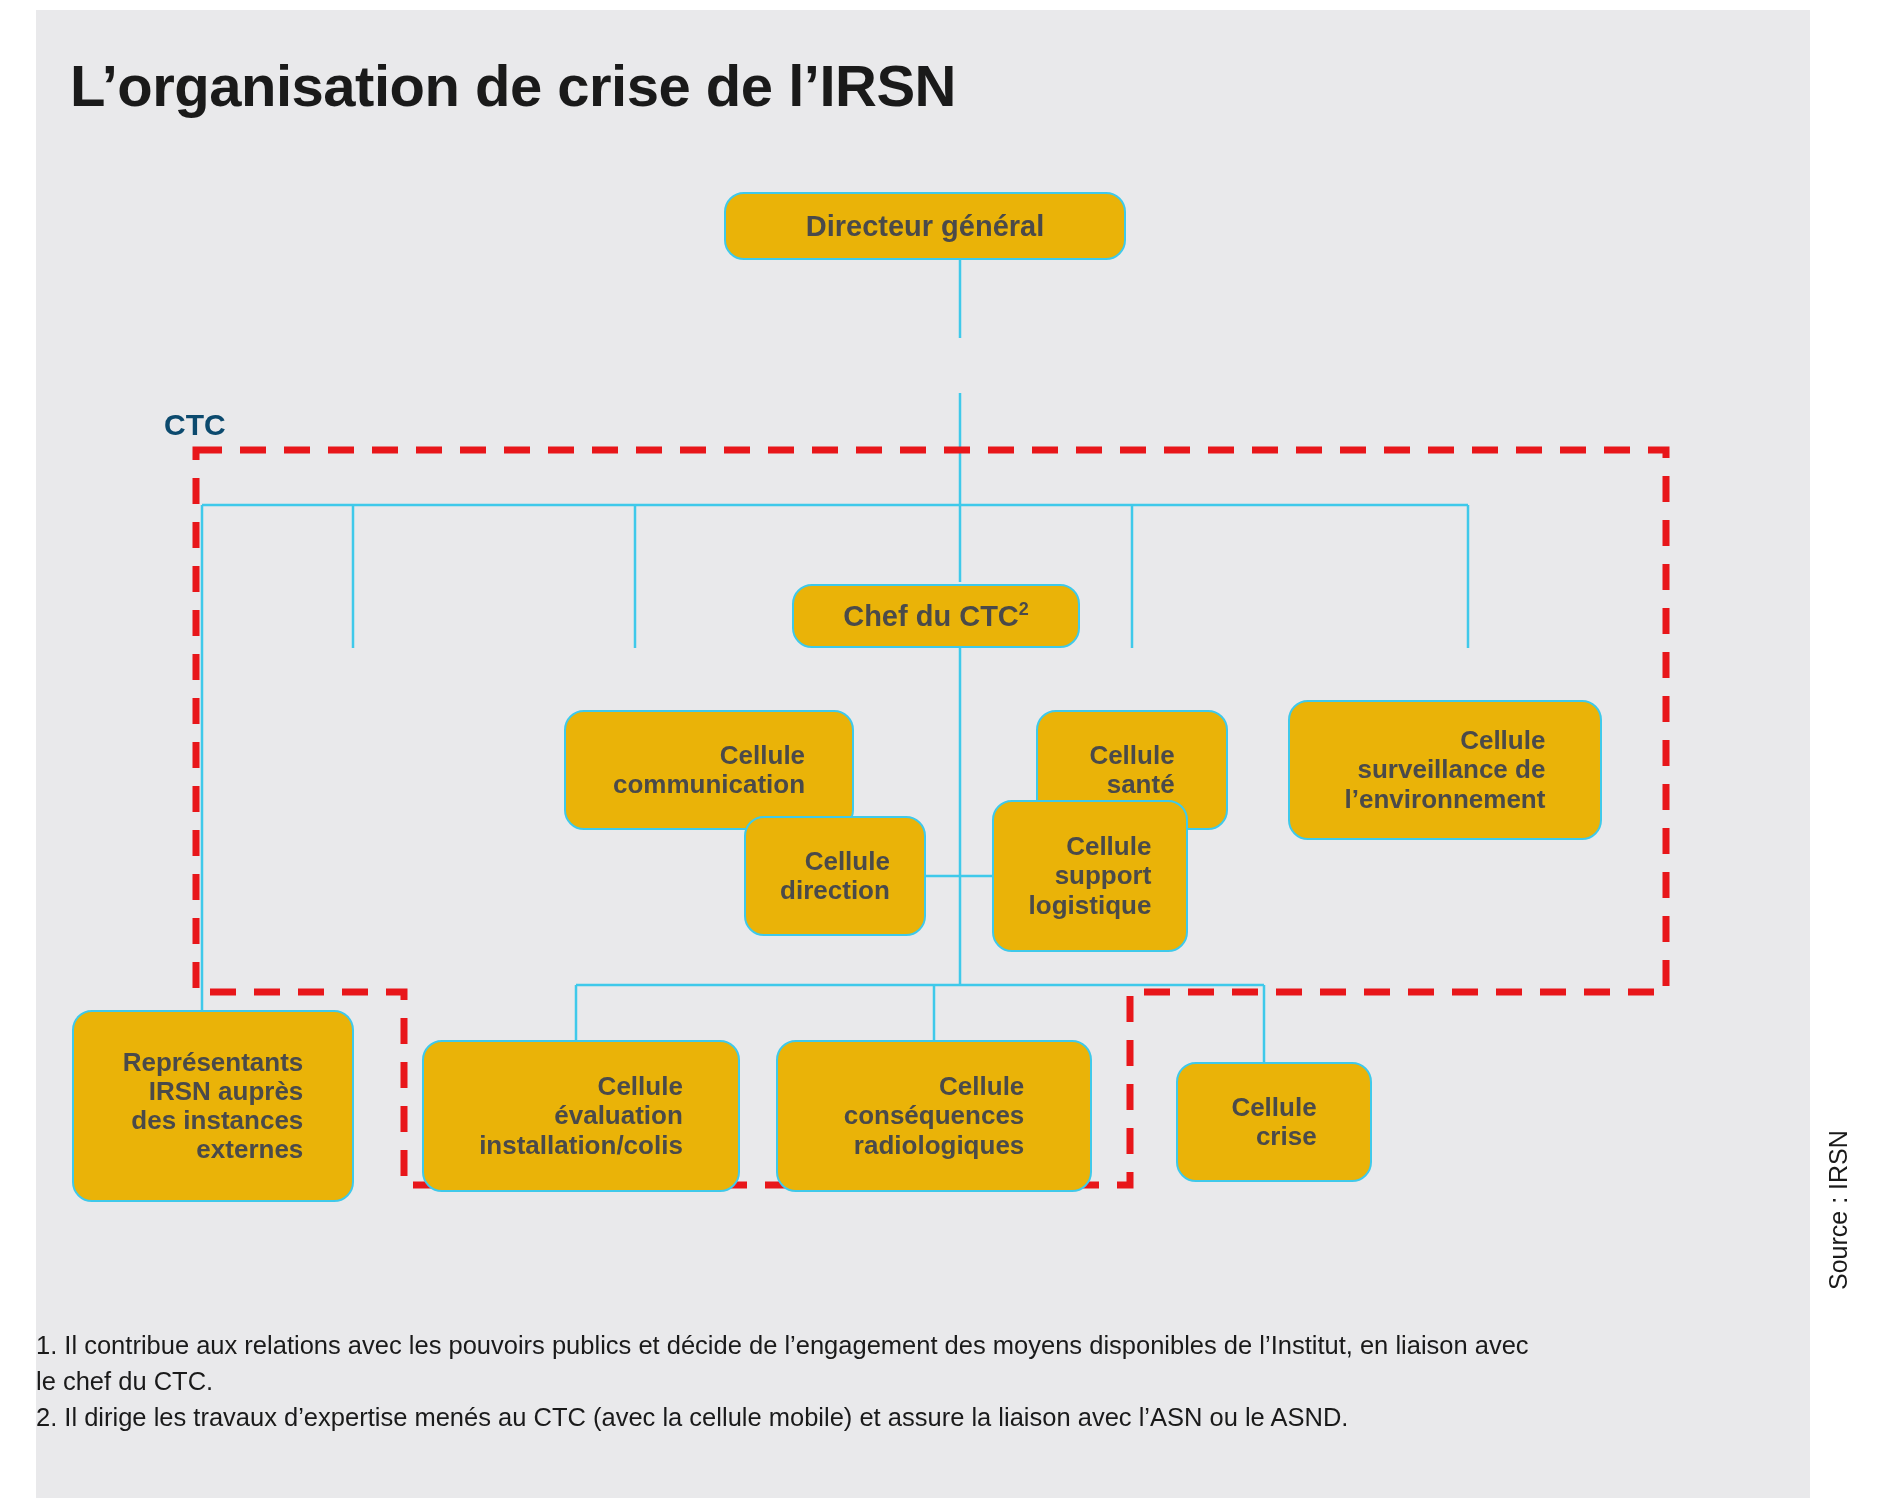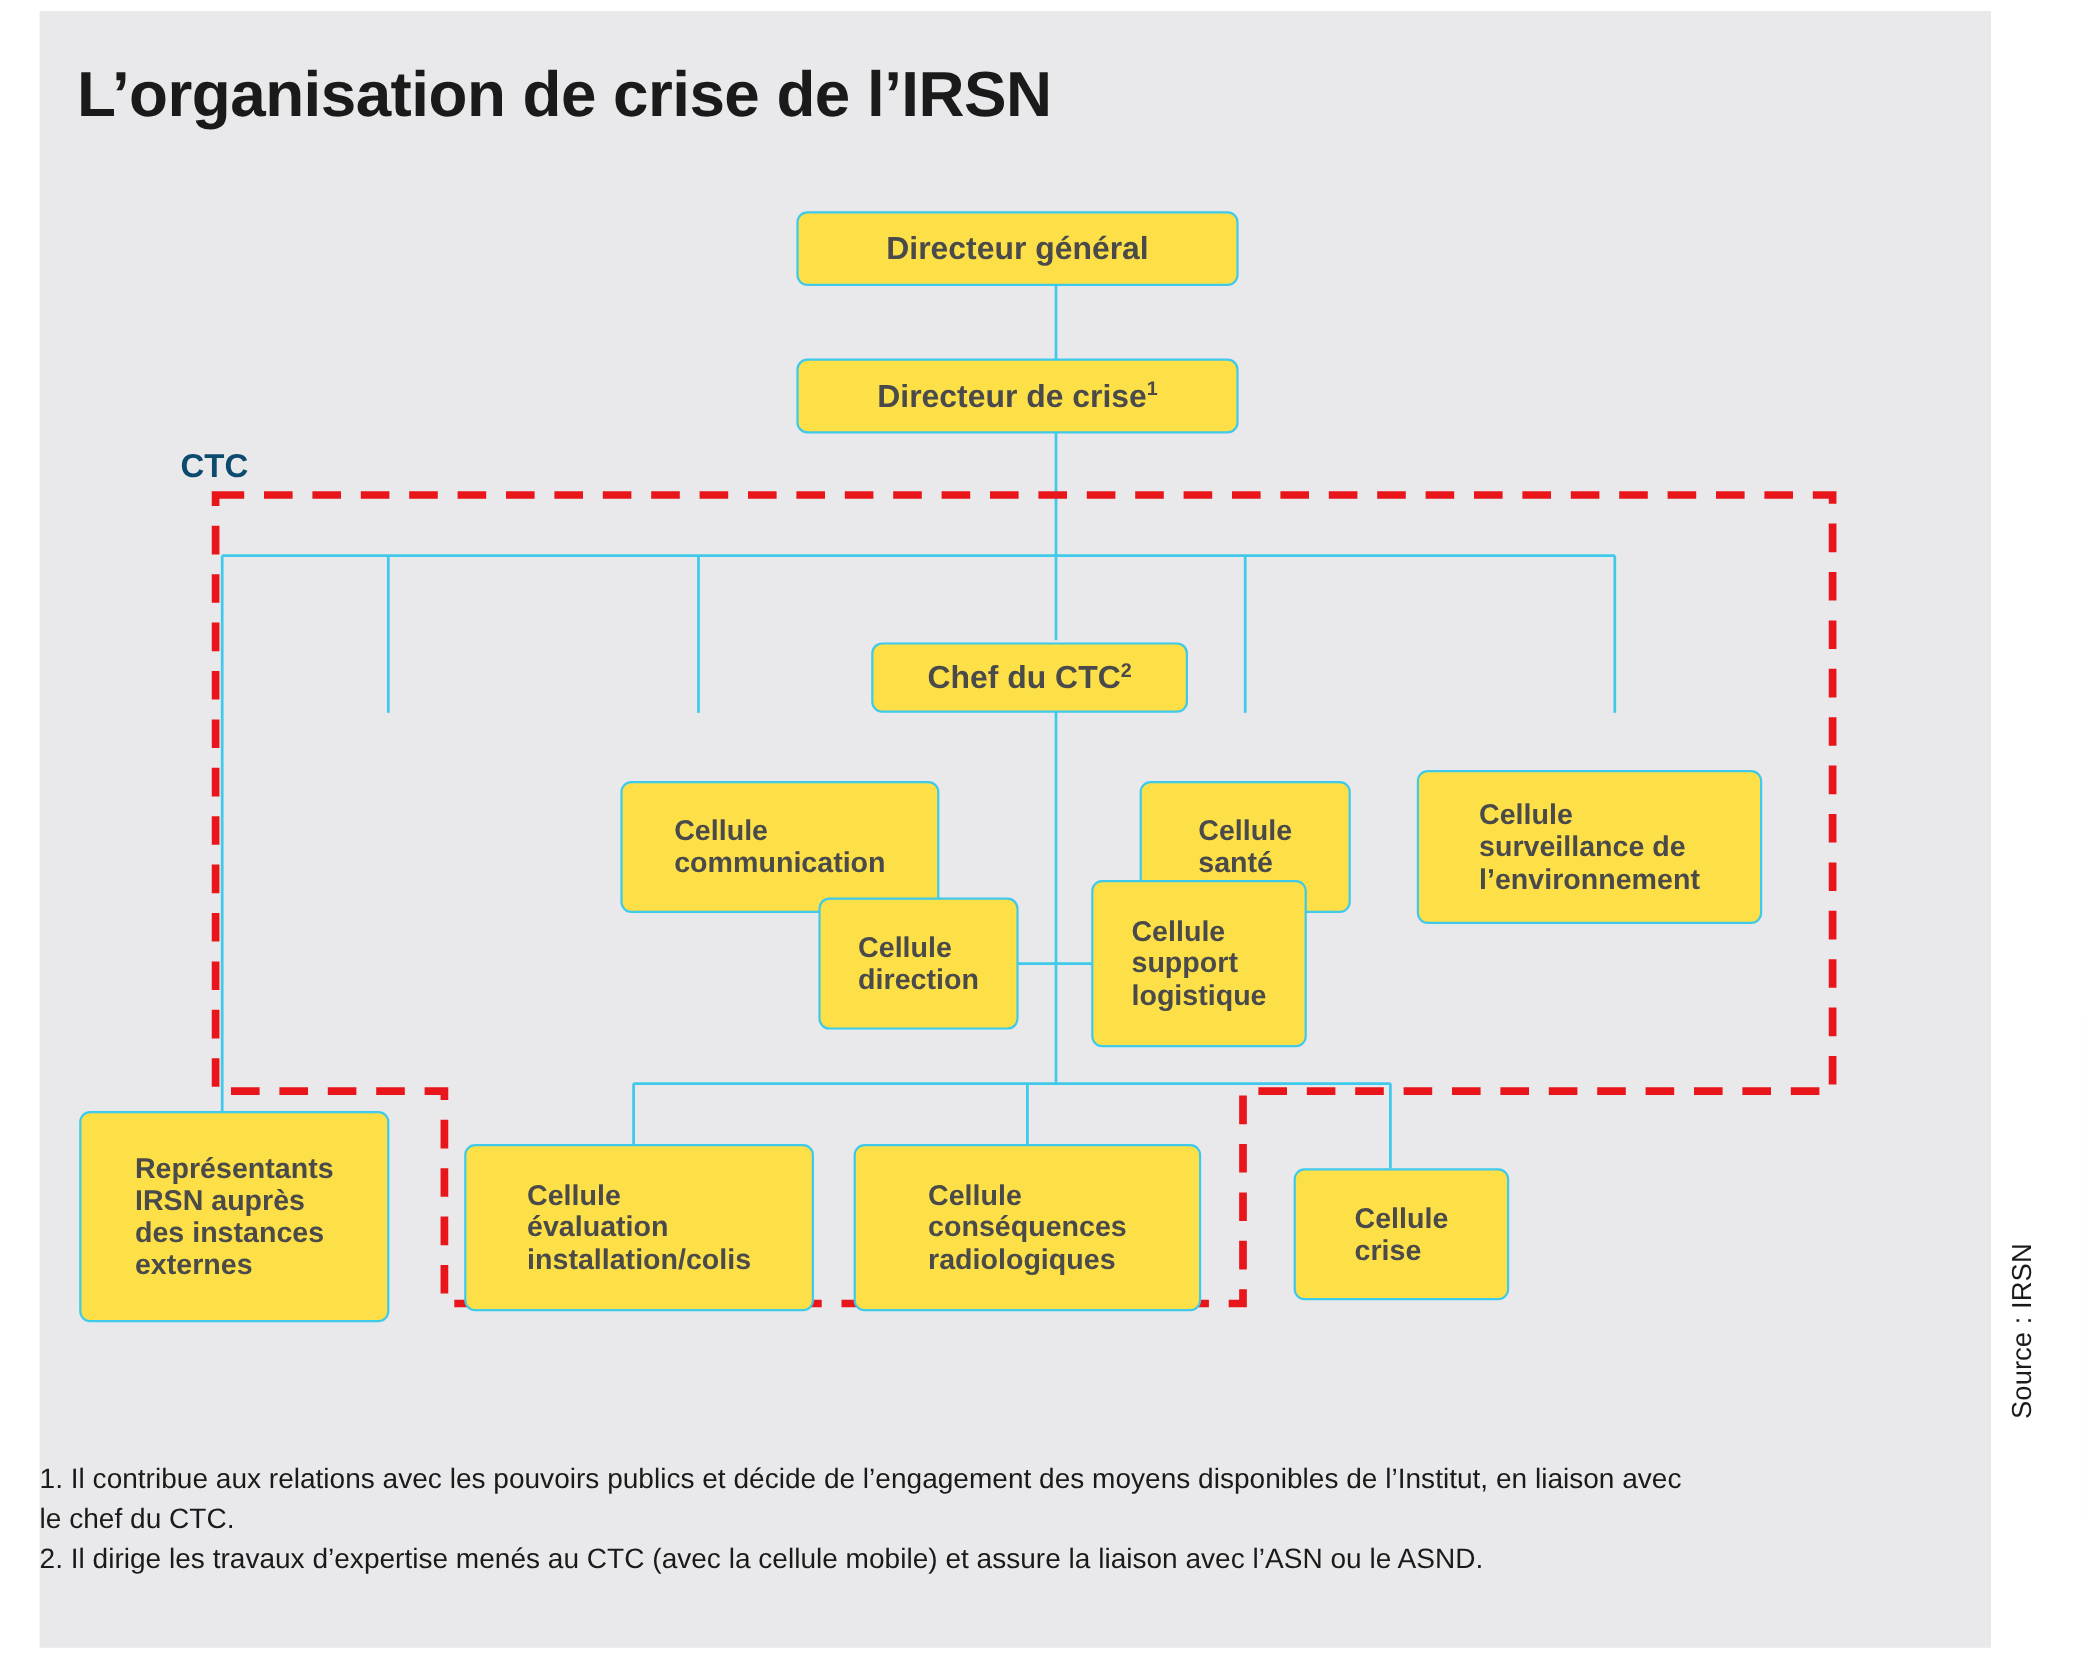--- a/index.html
+++ b/index.html
@@ -54,27 +54,27 @@
     top: 398px;
     font-size: 30px;
     font-weight: bold;
     color: #0c4a6e;
   }
 
   
   .node {
     position: absolute;
     box-sizing: border-box;
-    background: #fde047;
+    background: #eab308;
     border: 2.5px solid #3fc9ea;
-    border-radius: 10px;
+    border-radius: 20px;
     display: flex;
     align-items: center;
     justify-content: center;
-    text-align: left;
+    text-align: right;
     color: #4a4a4a;
     font-weight: bold;
     font-size: 26px;
     line-height: 1.12;
     padding: 4px 8px;
   }
   .node.lg { font-size: 29px; }
   .node sup { font-size: 0.62em; vertical-align: super; }
 
   
@@ -136,23 +136,20 @@
       <path d="M 160 440 L 1630 440 L 1630 982 L 1094 982 L 1094 1175 L 368 1175 L 368 982 L 160 982 Z"></path>
     </g>
   </svg>
 
   <div id="ctc-label">CTC</div>
 
   <div class="node lg" style="left:688px; top:182px; width:402px; height:68px;">
     <span>Directeur général</span>
   </div>
 
-  <div class="node lg" style="left:688px; top:316px; width:402px; height:68px;">
-    <span><span>Directeur de crise</span><sup>1</sup></span>
-  </div>
 
   <div class="node lg" style="left:756px; top:574px; width:288px; height:64px;">
     <span><span>Chef du CTC</span><sup>2</sup></span>
   </div>
 
 
   <div class="node" style="left:528px; top:700px; width:290px; height:120px;">
     <span>
       <span>Cellule</span><br>
       <span>communication</span>

